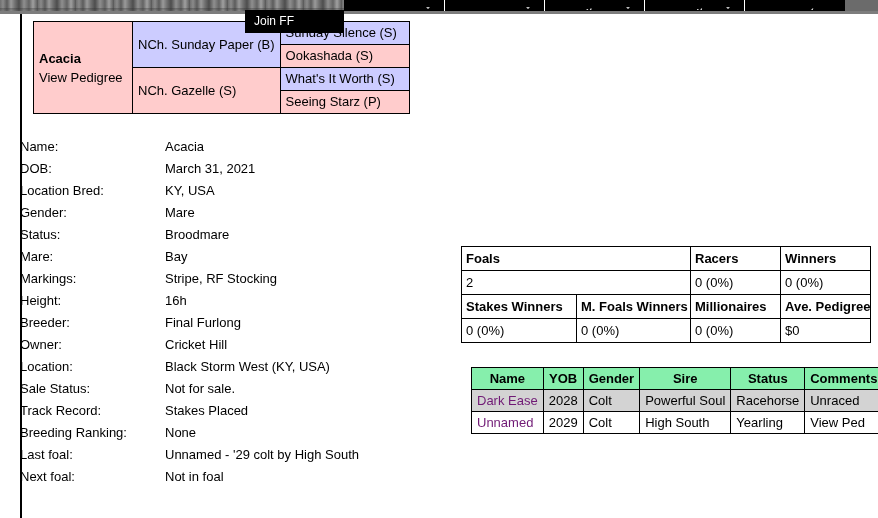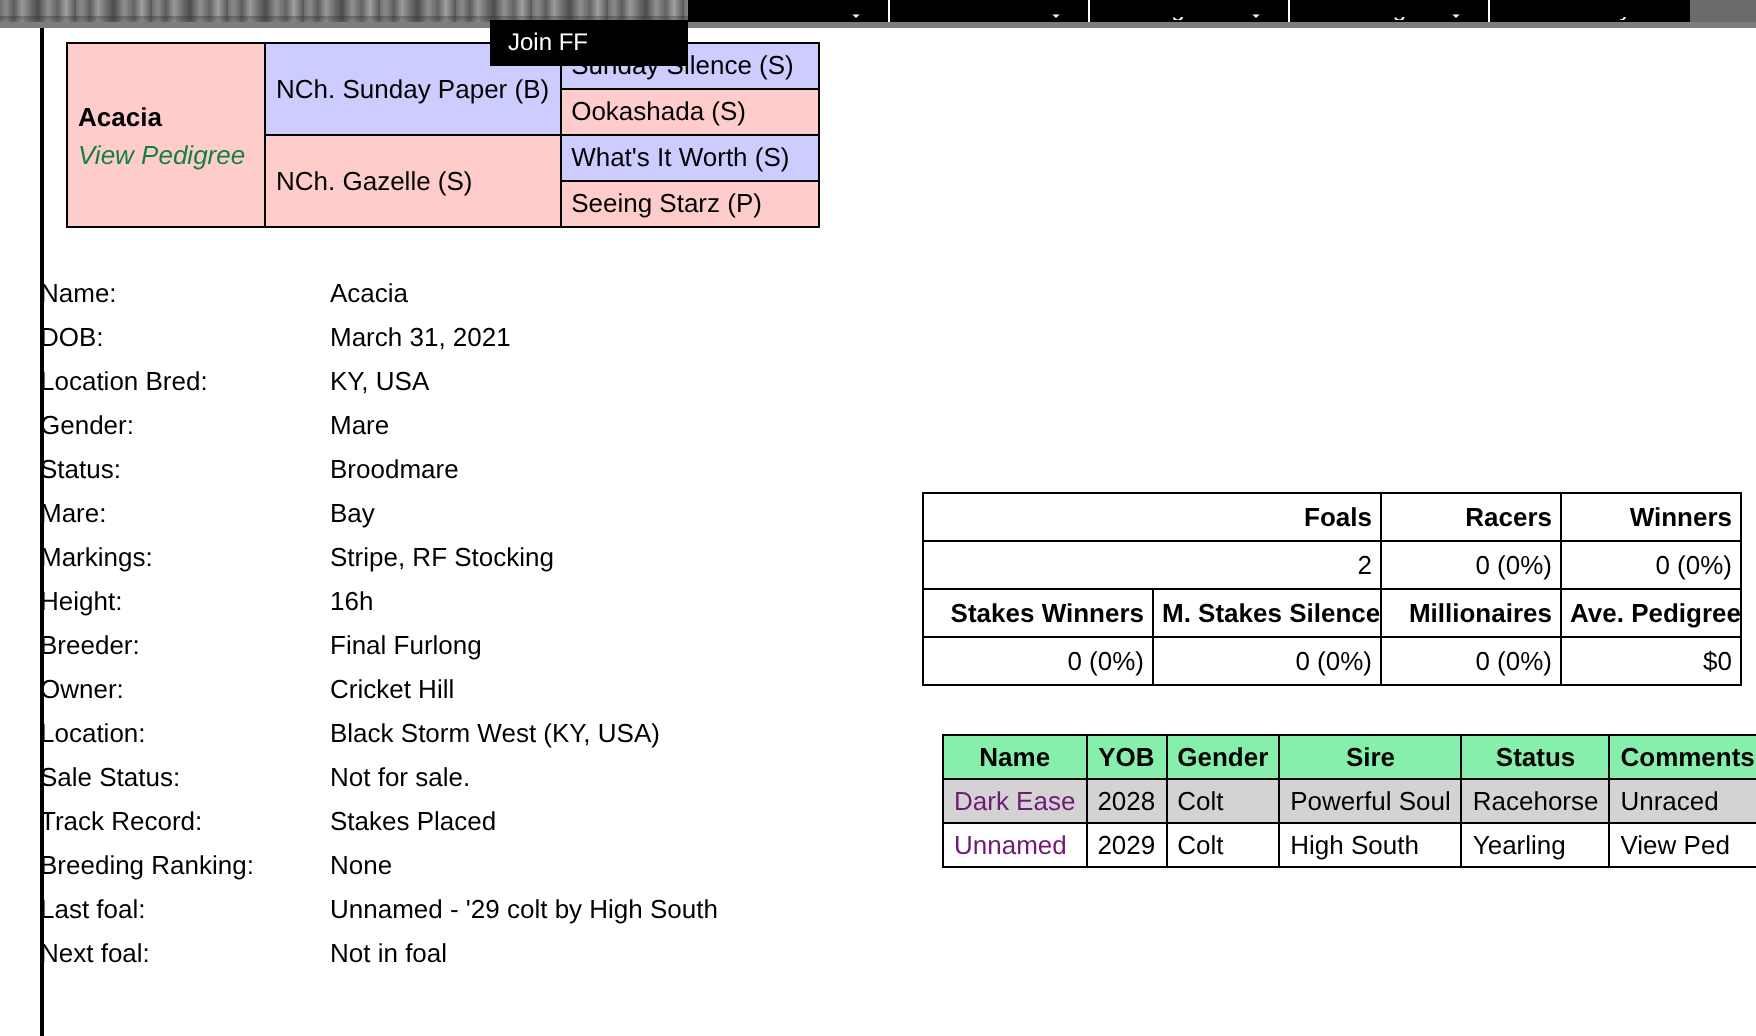--- a/index.html
+++ b/index.html
@@ -132,21 +132,21 @@
     line-height: 16px;
   }
   td.mare  { background: #ffcccc; }
   td.stud  { background: #ccccff; }
   #pedigree td.self-cell {
     width: 88px;
     text-align: left;
     line-height: 19px;
   }
   #pedigree .self-name { font-weight: bold; display: block; }
-  #pedigree .self-link { display: block; color: #15803d; cursor: pointer; font-style: italic; }
+  #pedigree .self-link { display: block; color: #000000; cursor: pointer; }
   #pedigree td.gen2 { width: 134px; }
   #pedigree td.gen3 { width: 118px; }
 
   
   #details {
     position: absolute;
     left: 20px; top: 136px;
     border-collapse: collapse;
     font-size: 13px;
   }
@@ -164,21 +164,21 @@
   #stats {
     position: absolute;
     left: 461px; top: 246px;
     width: 409px;
     border-collapse: collapse;
     font-size: 13px;
     table-layout: fixed;
   }
   #stats td, #stats th {
     border: 1px solid #000000;
-    text-align: right;
+    text-align: left;
     padding: 3px 4px;
     line-height: 17px;
     background: #ffffff;
     white-space: nowrap;
   }
   #stats th { font-weight: bold; }
 
   
   #foals {
     position: absolute;
@@ -349,21 +349,21 @@
       <th>Racers</th>
       <th>Winners</th>
     </tr>
     <tr>
       <td colspan="2">2</td>
       <td>0 (0%)</td>
       <td>0 (0%)</td>
     </tr>
     <tr>
       <th>Stakes Winners</th>
-      <th>M. Stakes Silence</th>
+      <th>M. Foals Winners</th>
       <th>Millionaires</th>
       <th>Ave. Pedigree</th>
     </tr>
     <tr>
       <td>0 (0%)</td>
       <td>0 (0%)</td>
       <td>0 (0%)</td>
       <td>$0</td>
     </tr>
   </tbody>

